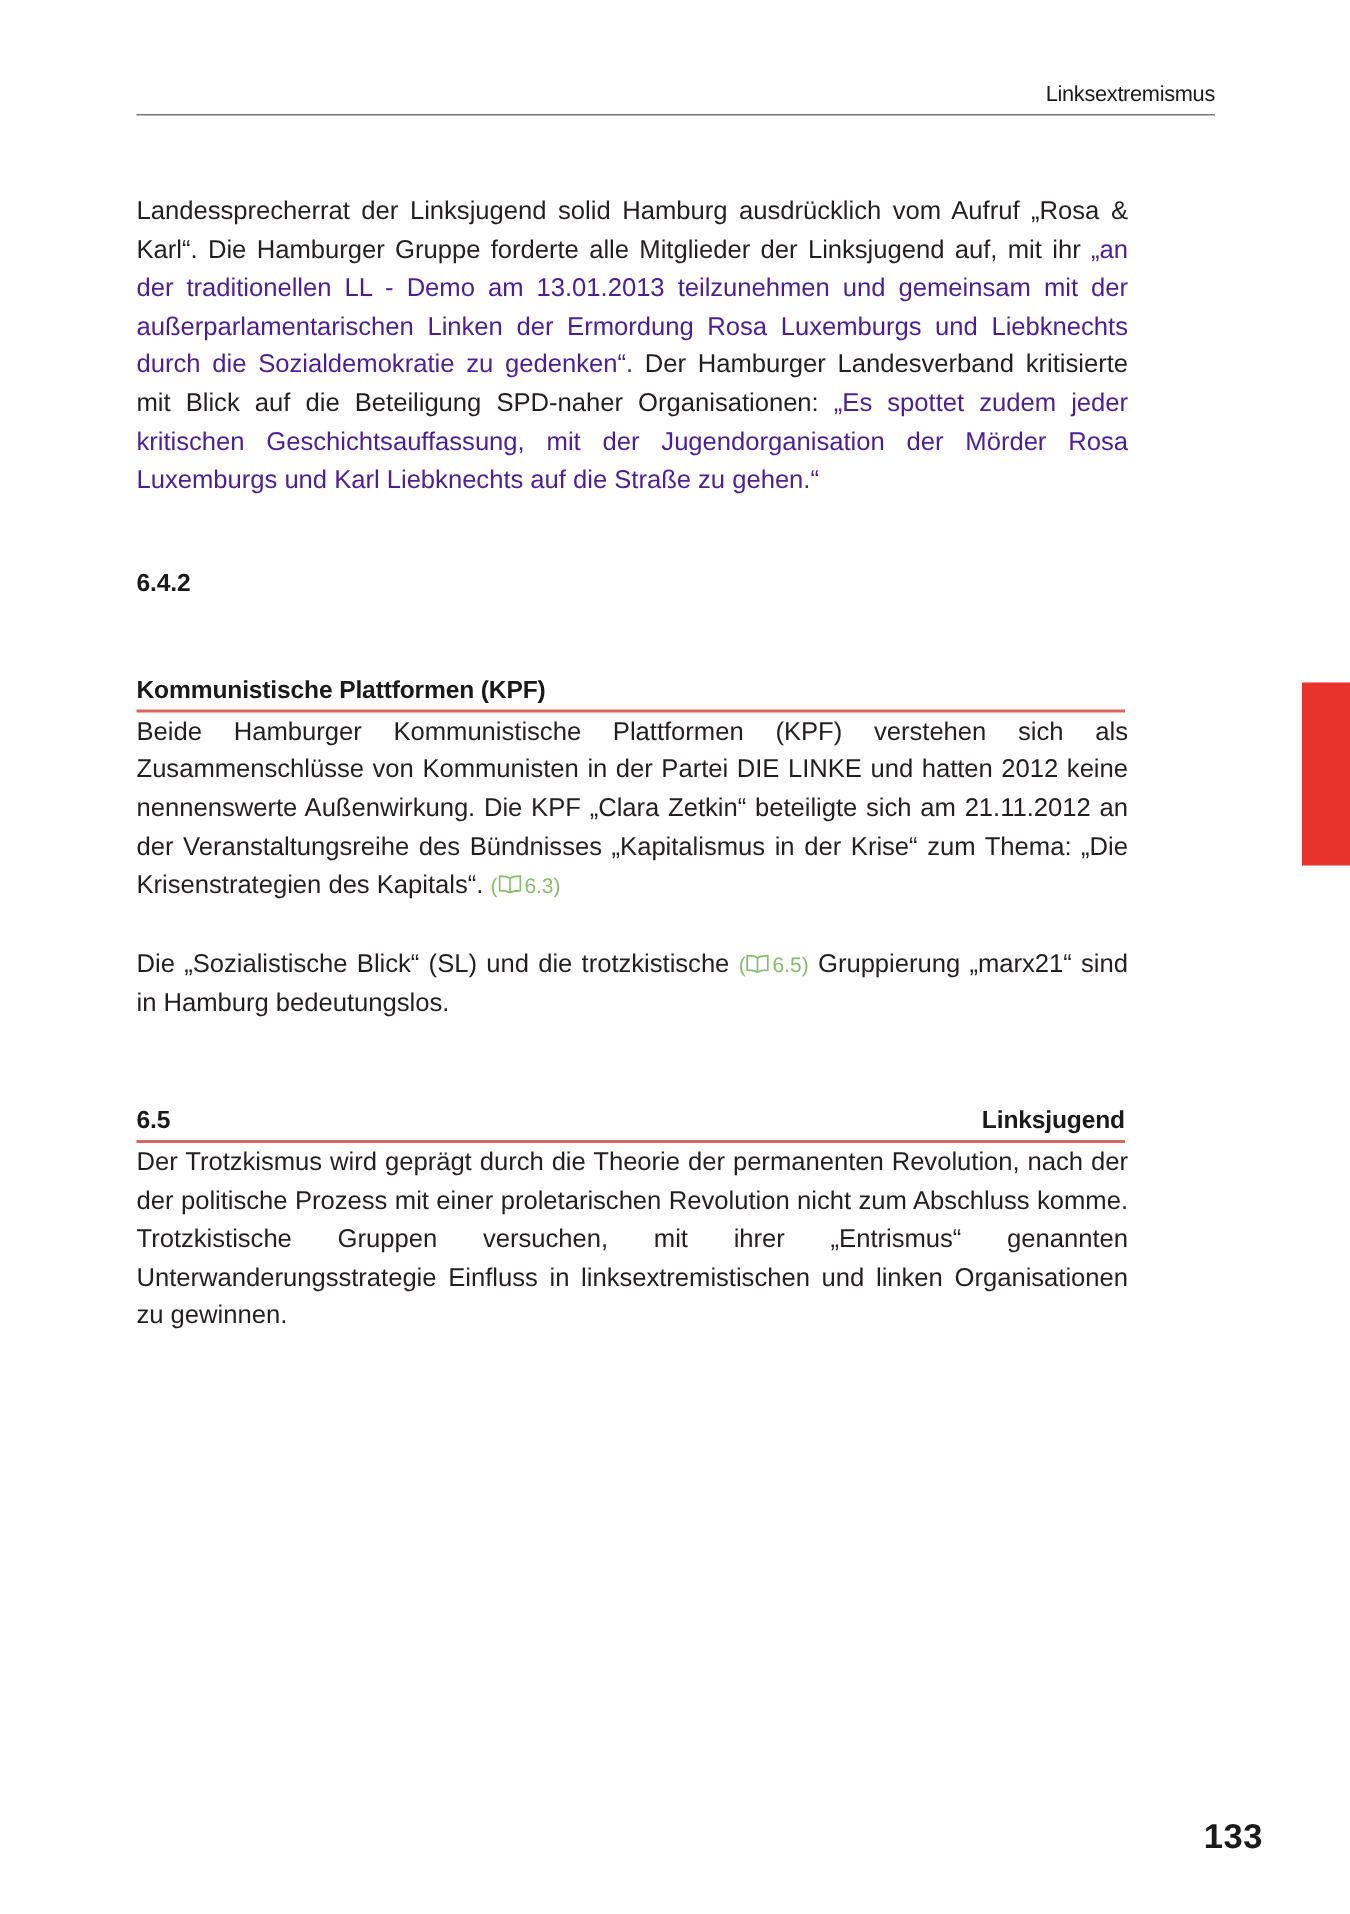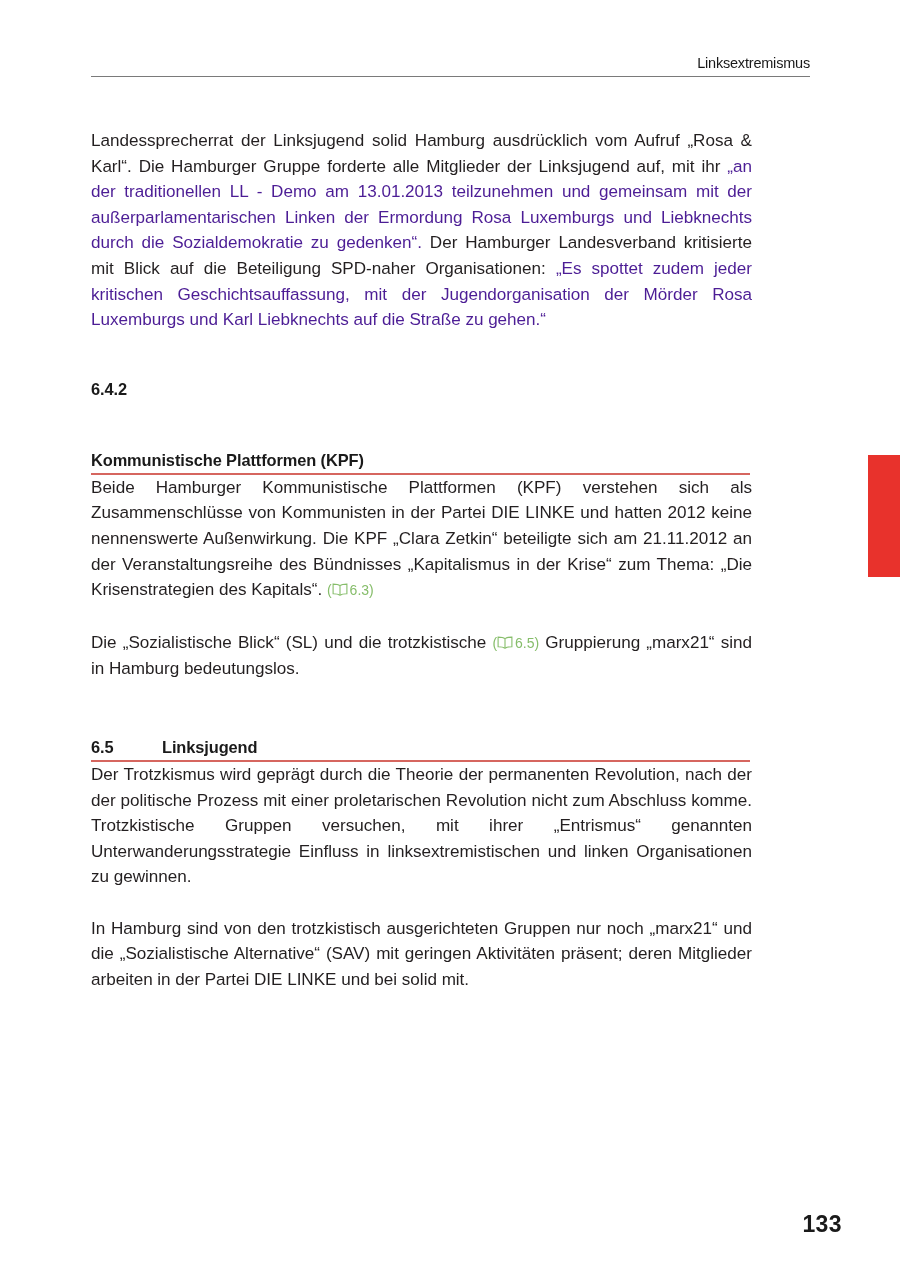--- a/index.html
+++ b/index.html
@@ -80,20 +80,21 @@
     color: #1a1a1a;
     letter-spacing: -0.1px;
     width: 659px;
   }
   .section-head .num {
     width: 71px;
     flex: 0 0 71px;
   }
   .section-head .ttl {
     flex: 1 1 auto;
+    text-align: right;
   }
   .head-block-642 { margin-top: 47px; flex-direction: column; }
   .head-block-65  { margin-top: 56px; }
   .after-head { margin-top: 27px; }
 
   
   .xref {
     color: #86bd6a;
     white-space: nowrap;
     font-size: 14px;
@@ -164,21 +165,20 @@
               </g>
             </svg></span><span>6.5</span><span>)</span></span><span> Gruppierung „marx21“ sind in Hamburg bedeutungslos.</span></p>
 
     <div class="section-head head-block-65">
       <span class="num">6.5</span>
       <span class="ttl">Linksjugend</span>
     </div>
 
     <p class="body after-head">Der Trotzkismus wird geprägt durch die Theorie der permanenten Revolution, nach der der politische Prozess mit einer proletarischen Revolution nicht zum Abschluss komme. Trotzkistische Gruppen versuchen, mit ihrer „Entrismus“ genannten Unterwanderungsstrategie Einfluss in linksextremistischen und linken Organisationen zu gewinnen.</p>
 
-    <p class="body gap-lg">In Hamburg sind von den trotzkistisch ausgerichteten Gruppen nur noch „marx21“ und die „Sozialistische Alternative“ (SAV) mit geringen Aktivitäten präsent; deren Mitglieder arbeiten in der Partei DIE LINKE und bei solid mit.</p>
 
   </div>
 
   <div class="side-tab"></div>
 
   <div class="folio">133</div>
 
 </div>
 
 </body></html>

